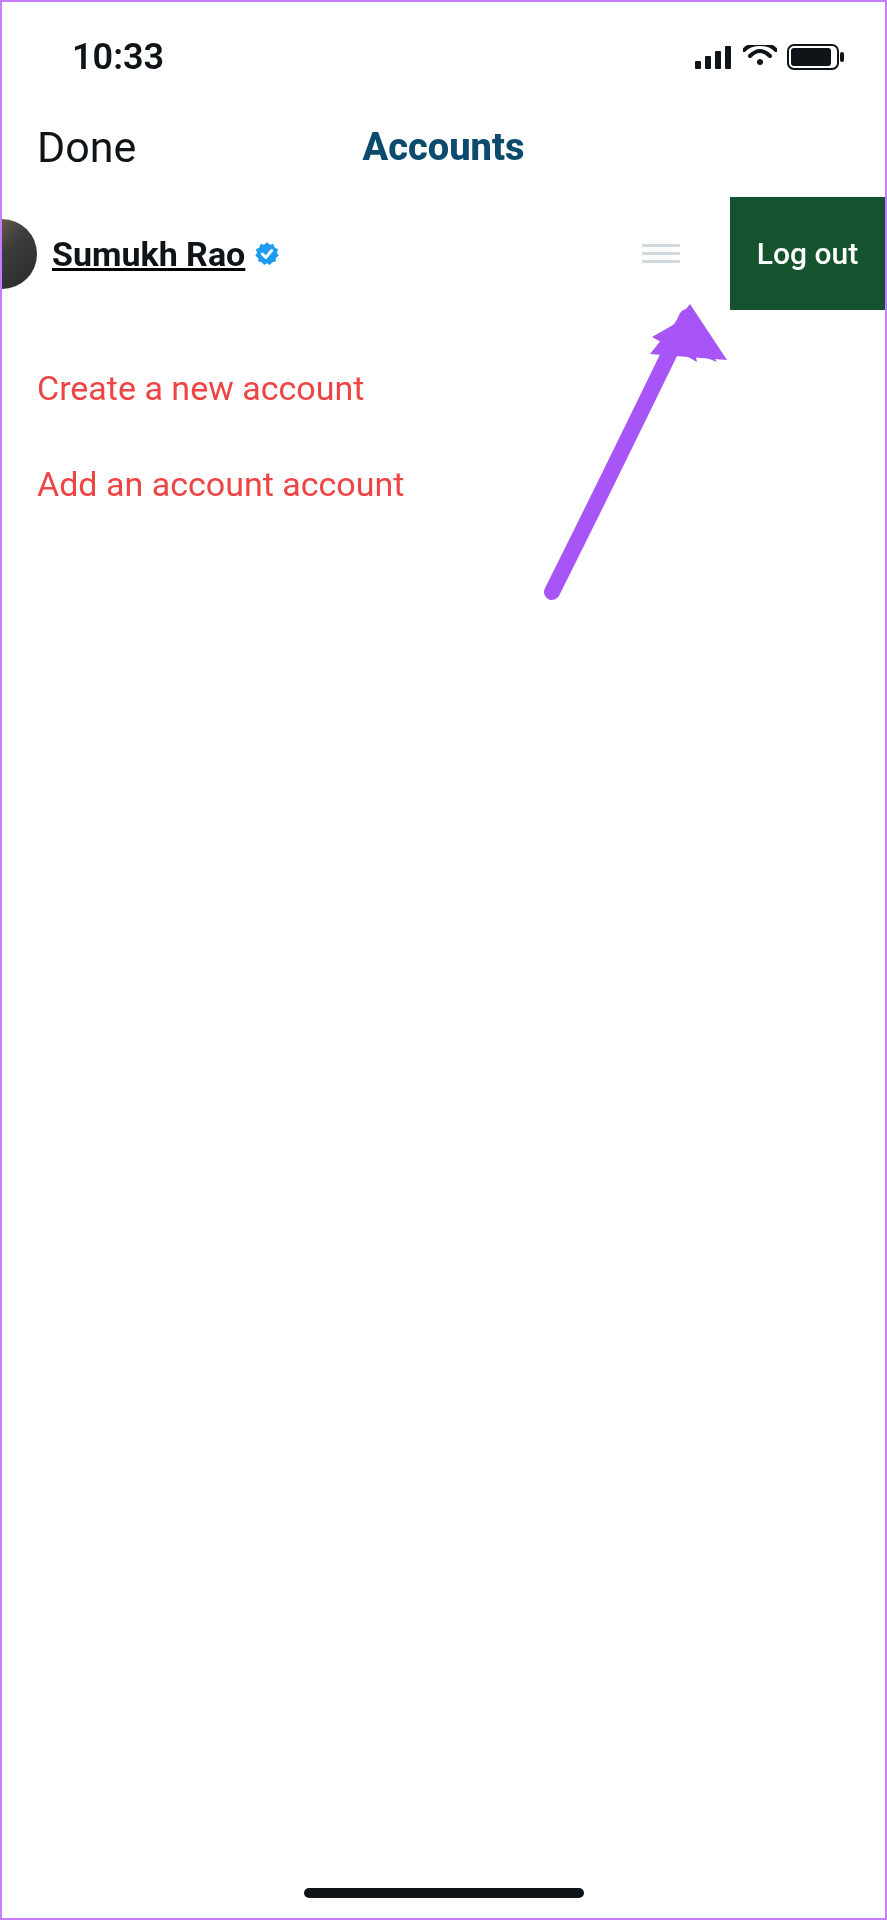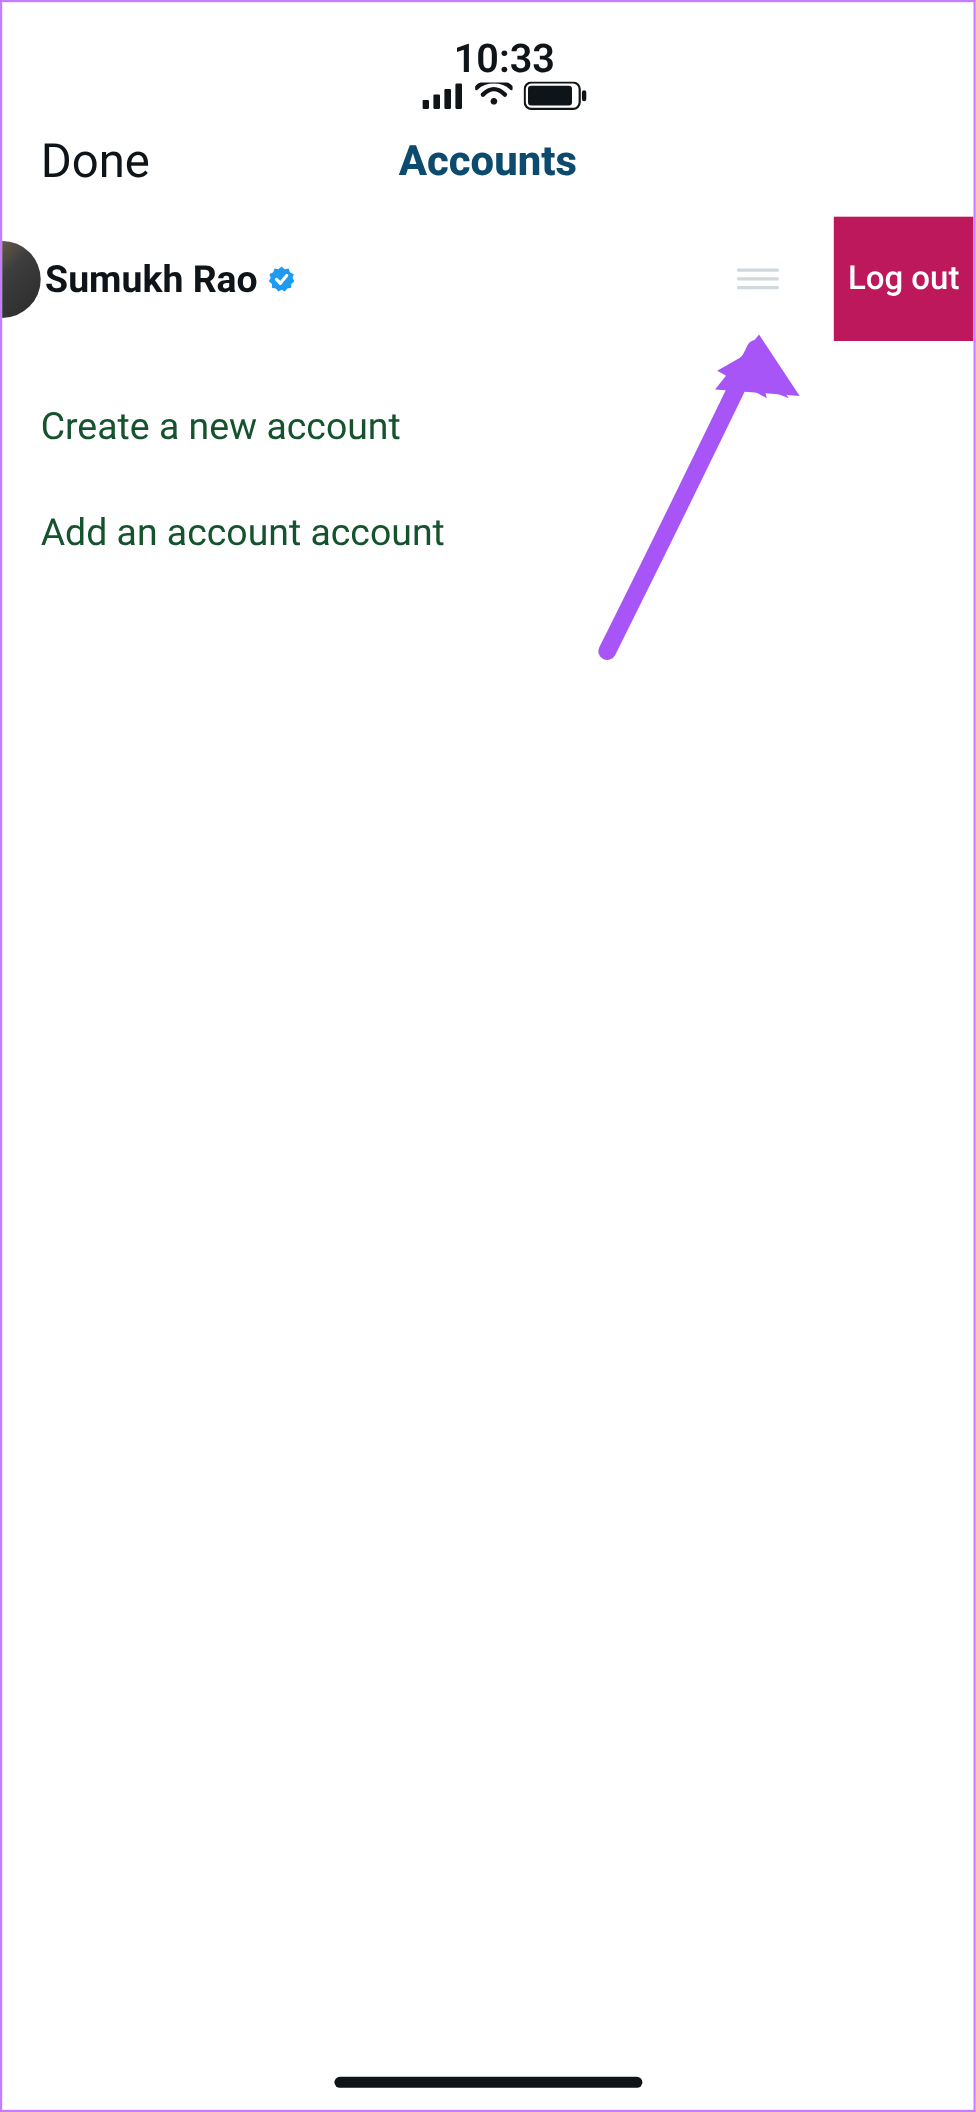--- a/index.html
+++ b/index.html
@@ -15,21 +15,20 @@
       border: 2px solid #c77dff;
       position: relative;
       overflow: hidden;
     }
     .status-bar {
       display: flex;
       justify-content: space-between;
       align-items: center;
       padding: 30px 40px 10px 70px;
       height: 90px;
-      flex-direction: column;
     }
     .status-time {
       font-size: 36px;
       font-weight: 600;
       color: #0f1419;
     }
     .status-icons {
       display: flex;
       align-items: center;
       gap: 10px;
@@ -64,22 +63,23 @@
     }
     .avatar {
       width: 70px;
       height: 70px;
       border-radius: 50%;
       background: linear-gradient(135deg, #8b7355 0%, #3d3d3d 50%, #2a2a2a 100%);
       margin-left: -35px;
       flex-shrink: 0;
     }
     .account-info {
-      margin-left: 4px;
+      margin-left: 15px;
       flex: 1;
+      text-decoration: underline;
     }
     .account-name-row {
       display: flex;
       align-items: center;
       gap: 8px;
     }
     .account-name {
       font-size: 34px;
       font-weight: 700;
       color: #0f1419;
@@ -102,36 +102,36 @@
       gap: 5px;
       margin-right: 50px;
     }
     .drag-line {
       width: 38px;
       height: 3px;
       background: #cfd9de;
       border-radius: 1px;
     }
     .logout-btn {
-      background: #be185d;
+      background: #14532d;
       color: #ffffff;
       border: none;
       height: 113px;
-      width: 127px;
+      width: 155px;
       font-size: 30px;
       font-weight: 500;
       cursor: pointer;
       display: flex;
       align-items: center;
       justify-content: center;
     }
     .link-item {
       padding: 28px 35px;
       font-size: 34px;
-      color: #14532d;
+      color: #ef4444;
       cursor: pointer;
     }
     .links-section {
       margin-top: 30px;
     }
     .arrow-annotation {
       position: absolute;
       top: 290px;
       left: 520px;
       pointer-events: none;

